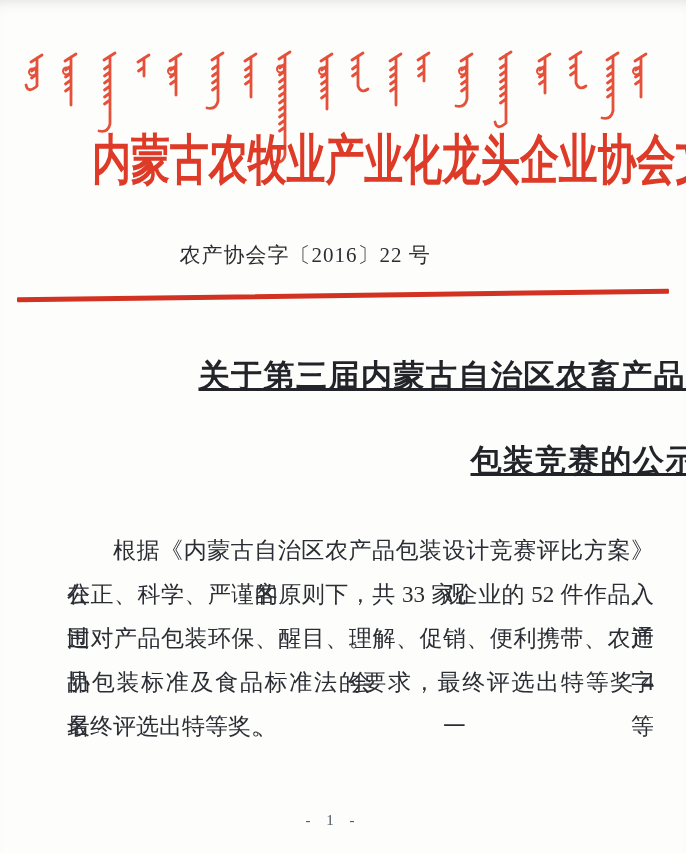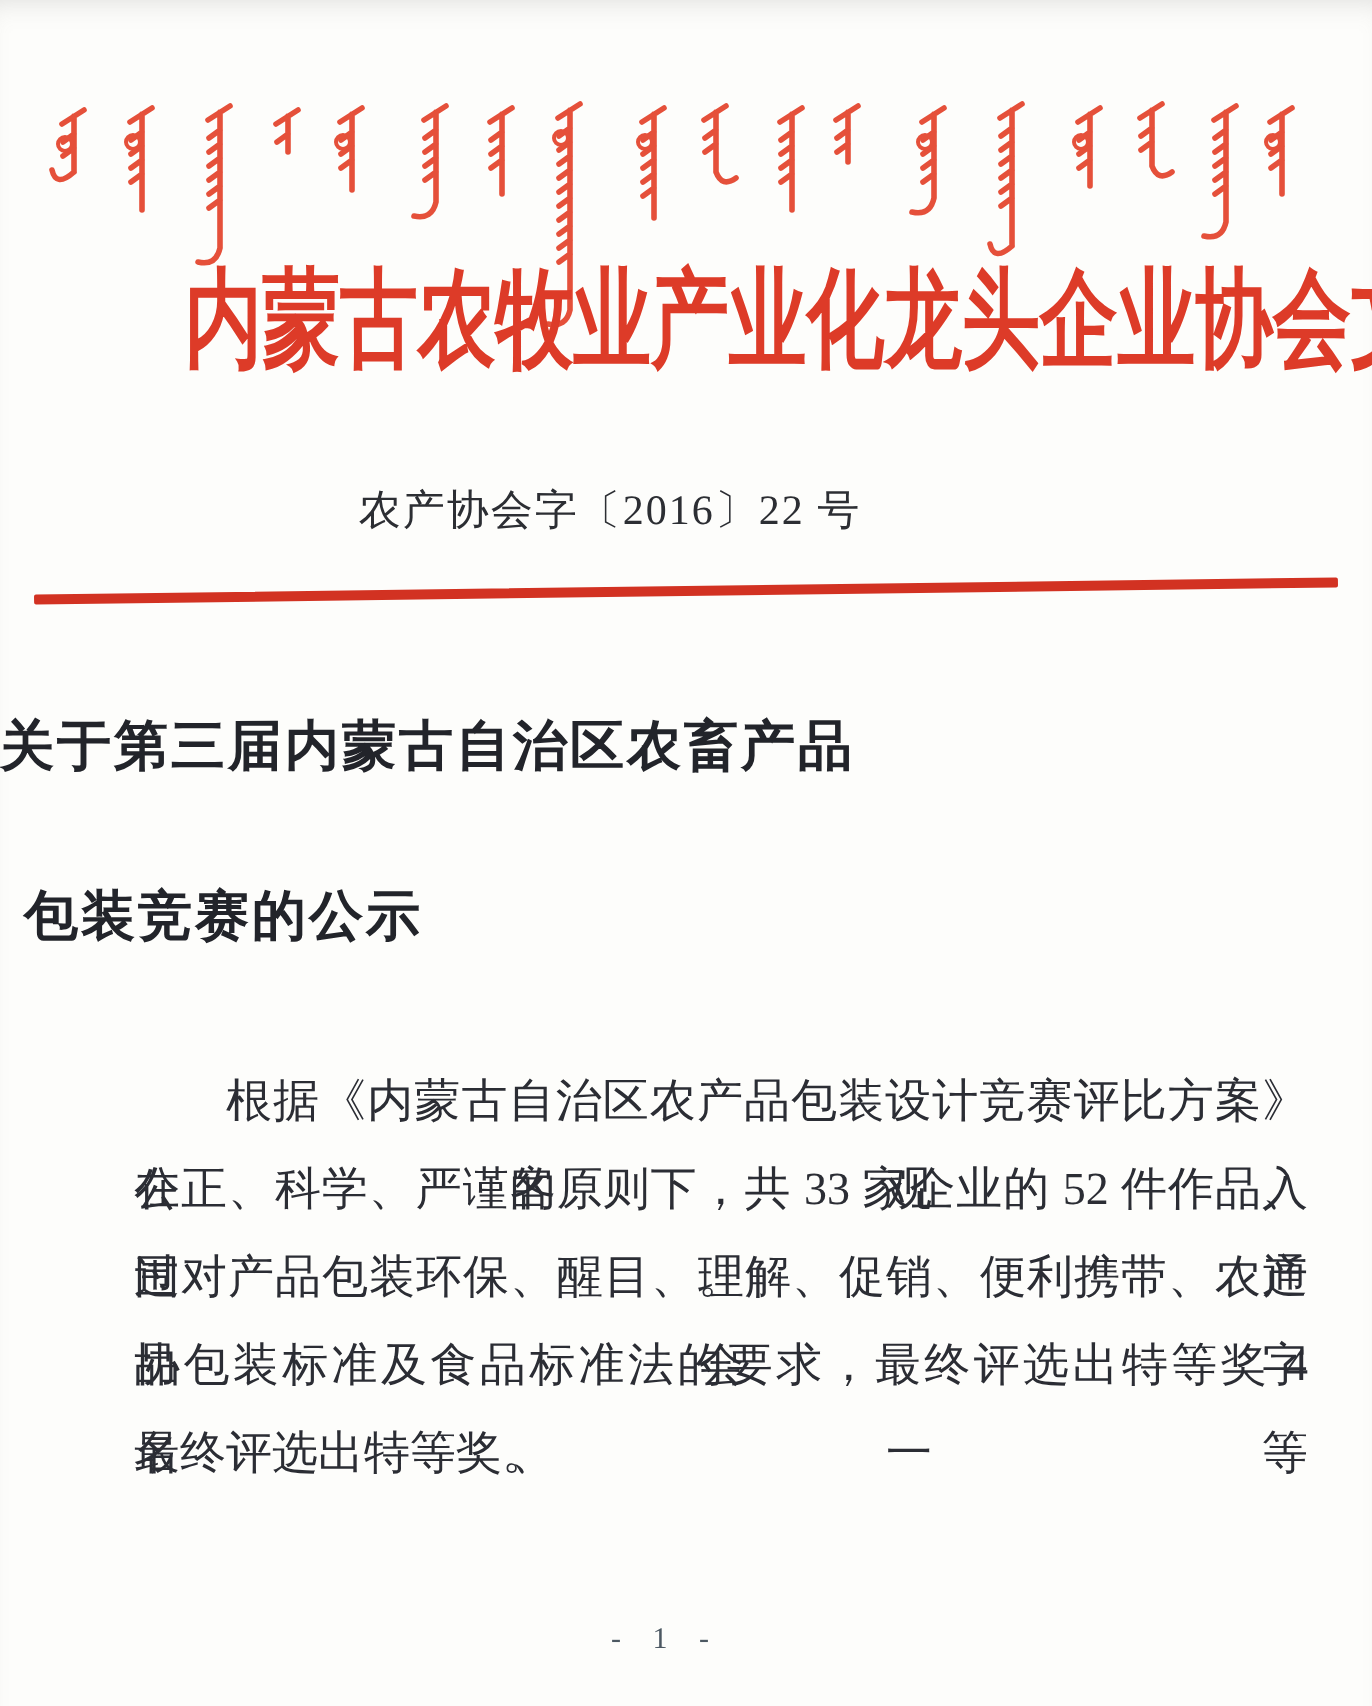--- a/index.html
+++ b/index.html
@@ -37,24 +37,25 @@
   }
   .red-rule {
     position: absolute; top: 293px; left: 17px;
     width: 652px; height: 4.5px;
     transform: rotate(-0.75deg);
     transform-origin: 50% 50%;
     border-radius: 1px;
   }
   .doc-title {
     position: absolute; left: 0; width: 100%;
-    margin: 0; text-align: left;
-    font-size: 27px; font-weight: 700;
+    margin: 0; text-align: right;
+    font-size: 31px; font-weight: 700;
     color: #22242a; letter-spacing: 1.5px;
     white-space: nowrap;
+    text-decoration: underline;
   }
   .doc-title.line1 { top: 355px; }
   .doc-title.line2 { top: 440px; padding-left: 12px; }
   .body-text {
     position: absolute; top: 529px; left: 30px; right: 32px;
     font-size: 23px; color: #2b2d34; margin-left: 37px;
   }
   .body-line {
     height: 44px; line-height: 44px;
     text-align: justify; text-align-last: justify;

